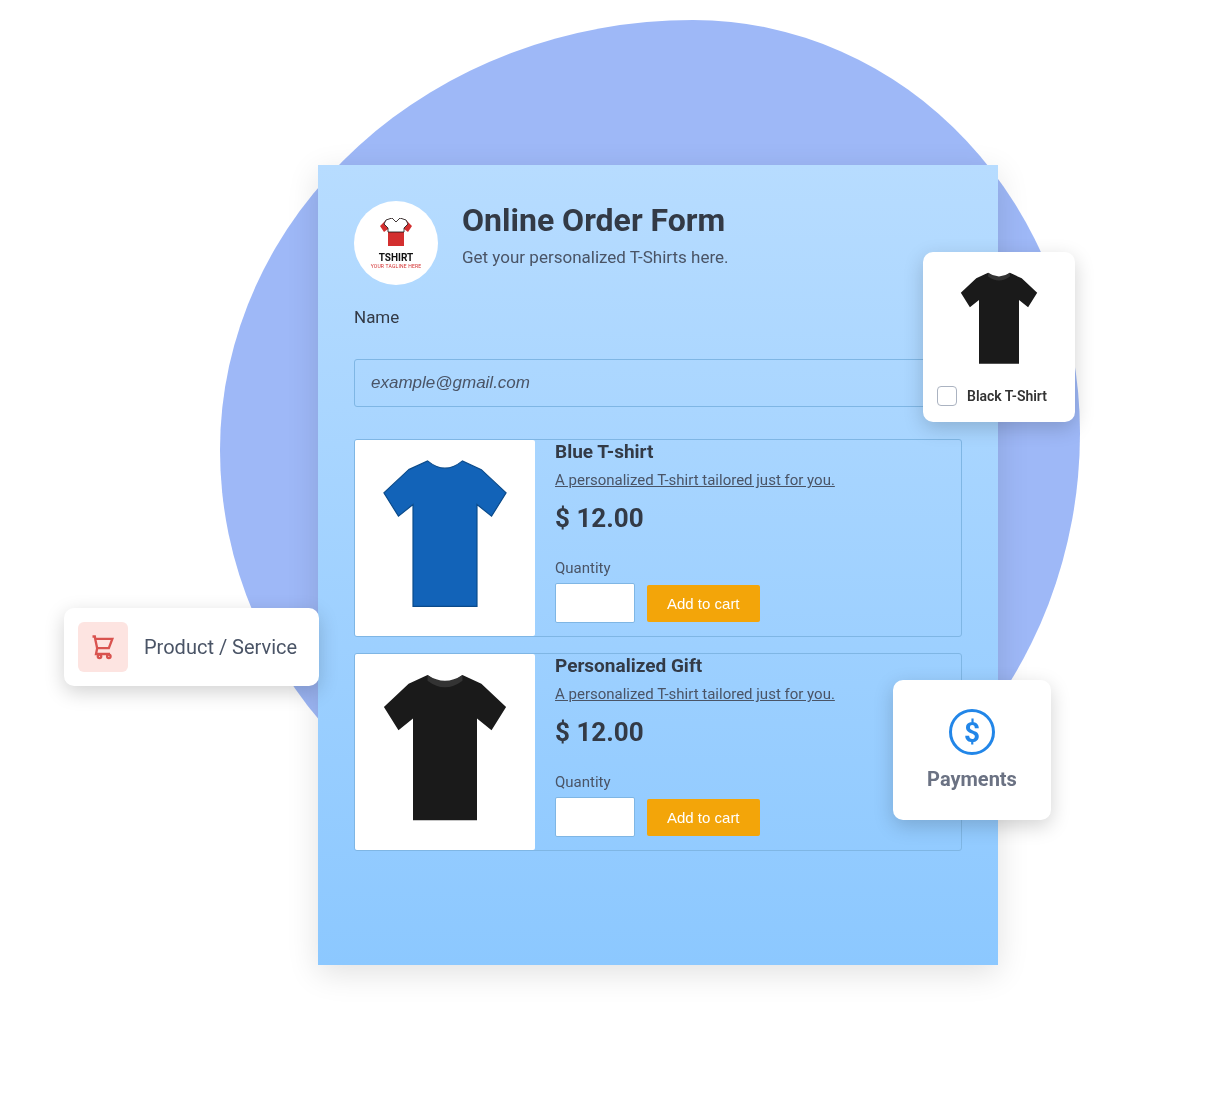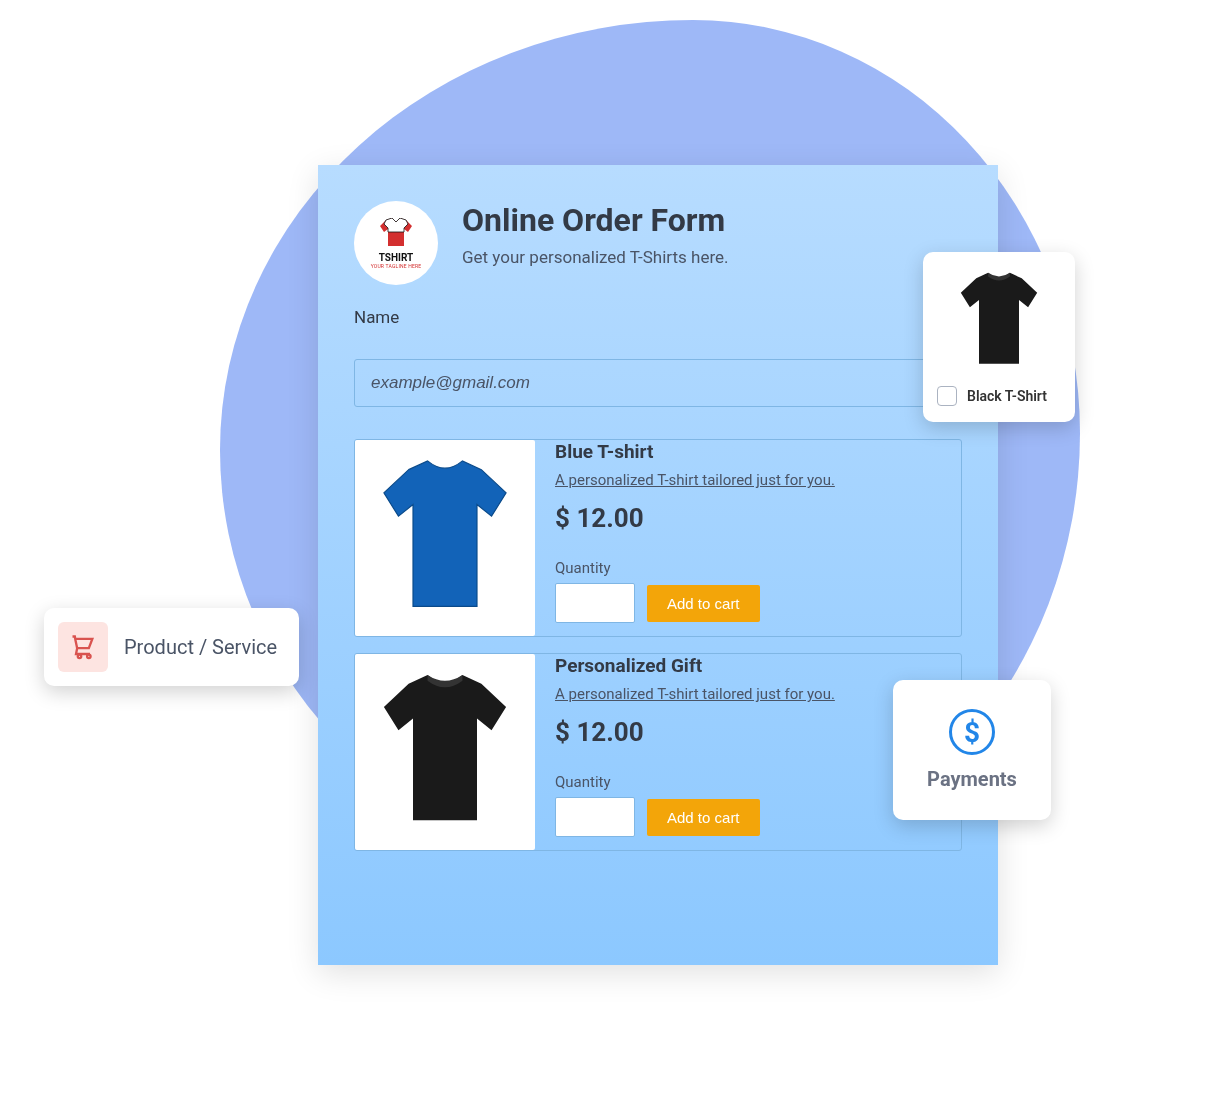--- a/index.html
+++ b/index.html
@@ -181,21 +181,21 @@
       border: 1.5px solid #abb3c1;
       border-radius: 4px;
       flex-shrink: 0;
     }
     .thumb-label {
       font-size: 14px;
       font-weight: 600;
       color: #333;
     }
     .tag-card {
-      left: 44px;
+      left: 64px;
       top: 608px;
       height: 78px;
       padding: 0 22px 0 14px;
       display: flex;
       align-items: center;
       gap: 16px;
     }
     .tag-icon-box {
       width: 50px;
       height: 50px;

